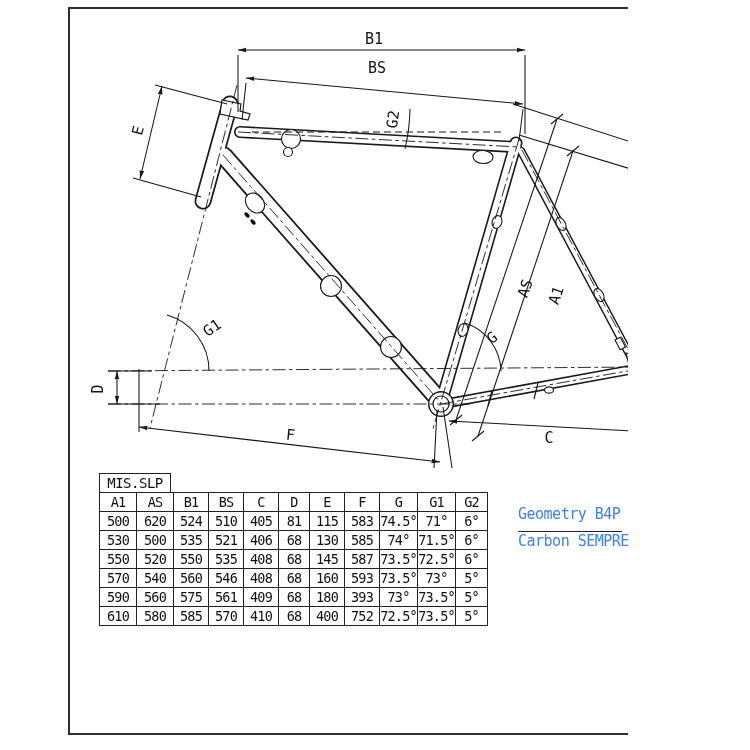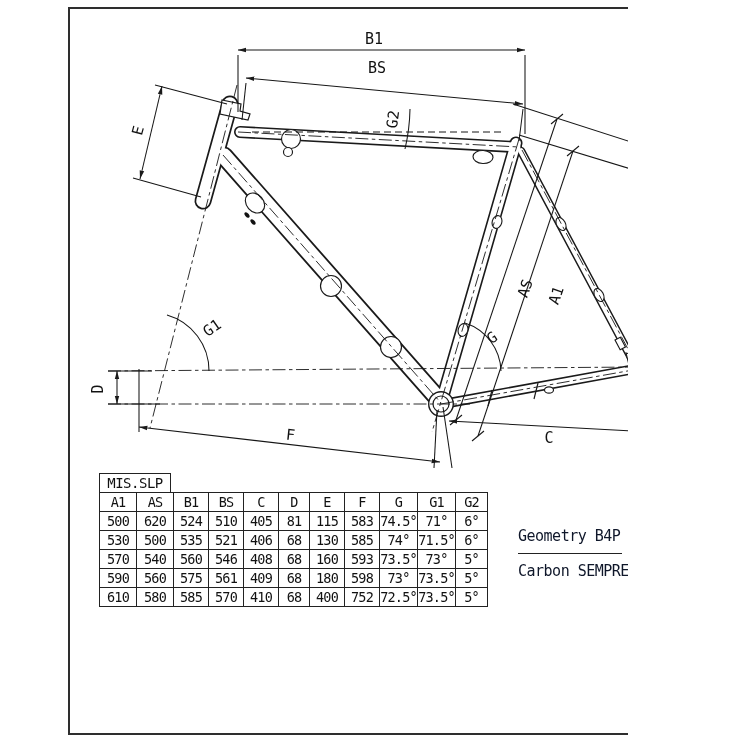--- a/index.html
+++ b/index.html
@@ -16,24 +16,24 @@
   table.geo th, table.geo td{border:1.6px solid #222;height:18px;padding:0;
     text-align:center;font-size:13.5px;font-weight:normal;color:#111;
     letter-spacing:-0.8px;white-space:nowrap;}
   table.geo th:nth-child(-n+2), table.geo td:nth-child(-n+2){width:36px;}
   table.geo th:nth-child(n+3), table.geo td:nth-child(n+3){width:34px;}
   table.geo th:nth-child(6), table.geo td:nth-child(6){width:30px;}
   table.geo th:nth-child(9), table.geo td:nth-child(9),
   table.geo th:nth-child(10), table.geo td:nth-child(10){width:37px;}
   table.geo th:nth-child(11), table.geo td:nth-child(11){width:31px;}
   
-  .note{position:absolute;left:518px;top:527px;color:#0f172a;}
+  .note{position:absolute;left:518px;top:505px;color:#3b82f6;}
   .note1{font-size:15px;letter-spacing:-0.5px;white-space:nowrap;
     padding-bottom:8px;border-bottom:1.6px solid #222;width:104px;}
-  .note2{font-size:15px;letter-spacing:-0.5px;white-space:nowrap;margin-top:8px;}
+  .note2{font-size:15px;letter-spacing:-0.5px;white-space:nowrap;}
   text{font-family:"DejaVu Sans Mono", monospace;font-size:15px;fill:#111;}
 </style>
 </head>
 <body>
 
 <div class="canvas">
   <div class="sheet-border"></div>
 
   <svg class="drawing" width="750" height="750" viewBox="0 0 750 750">
     <defs>
@@ -205,41 +205,54 @@
             <td>521</td>
             <td>406</td>
             <td>68</td>
             <td>130</td>
             <td>585</td>
             <td>74°</td>
             <td>71.5°</td>
             <td>6°</td>
           </tr>
           <tr>
+            <td>550</td>
+            <td>520</td>
+            <td>550</td>
+            <td>535</td>
+            <td>408</td>
+            <td>68</td>
+            <td>145</td>
+            <td>587</td>
+            <td>73.5°</td>
+            <td>72.5°</td>
+            <td>6°</td>
+          </tr>
+          <tr>
             <td>570</td>
             <td>540</td>
             <td>560</td>
             <td>546</td>
             <td>408</td>
             <td>68</td>
             <td>160</td>
             <td>593</td>
             <td>73.5°</td>
             <td>73°</td>
             <td>5°</td>
           </tr>
           <tr>
             <td>590</td>
             <td>560</td>
             <td>575</td>
             <td>561</td>
             <td>409</td>
             <td>68</td>
             <td>180</td>
-            <td>598</td>
+            <td>393</td>
             <td>73°</td>
             <td>73.5°</td>
             <td>5°</td>
           </tr>
           <tr>
             <td>610</td>
             <td>580</td>
             <td>585</td>
             <td>570</td>
             <td>410</td>

